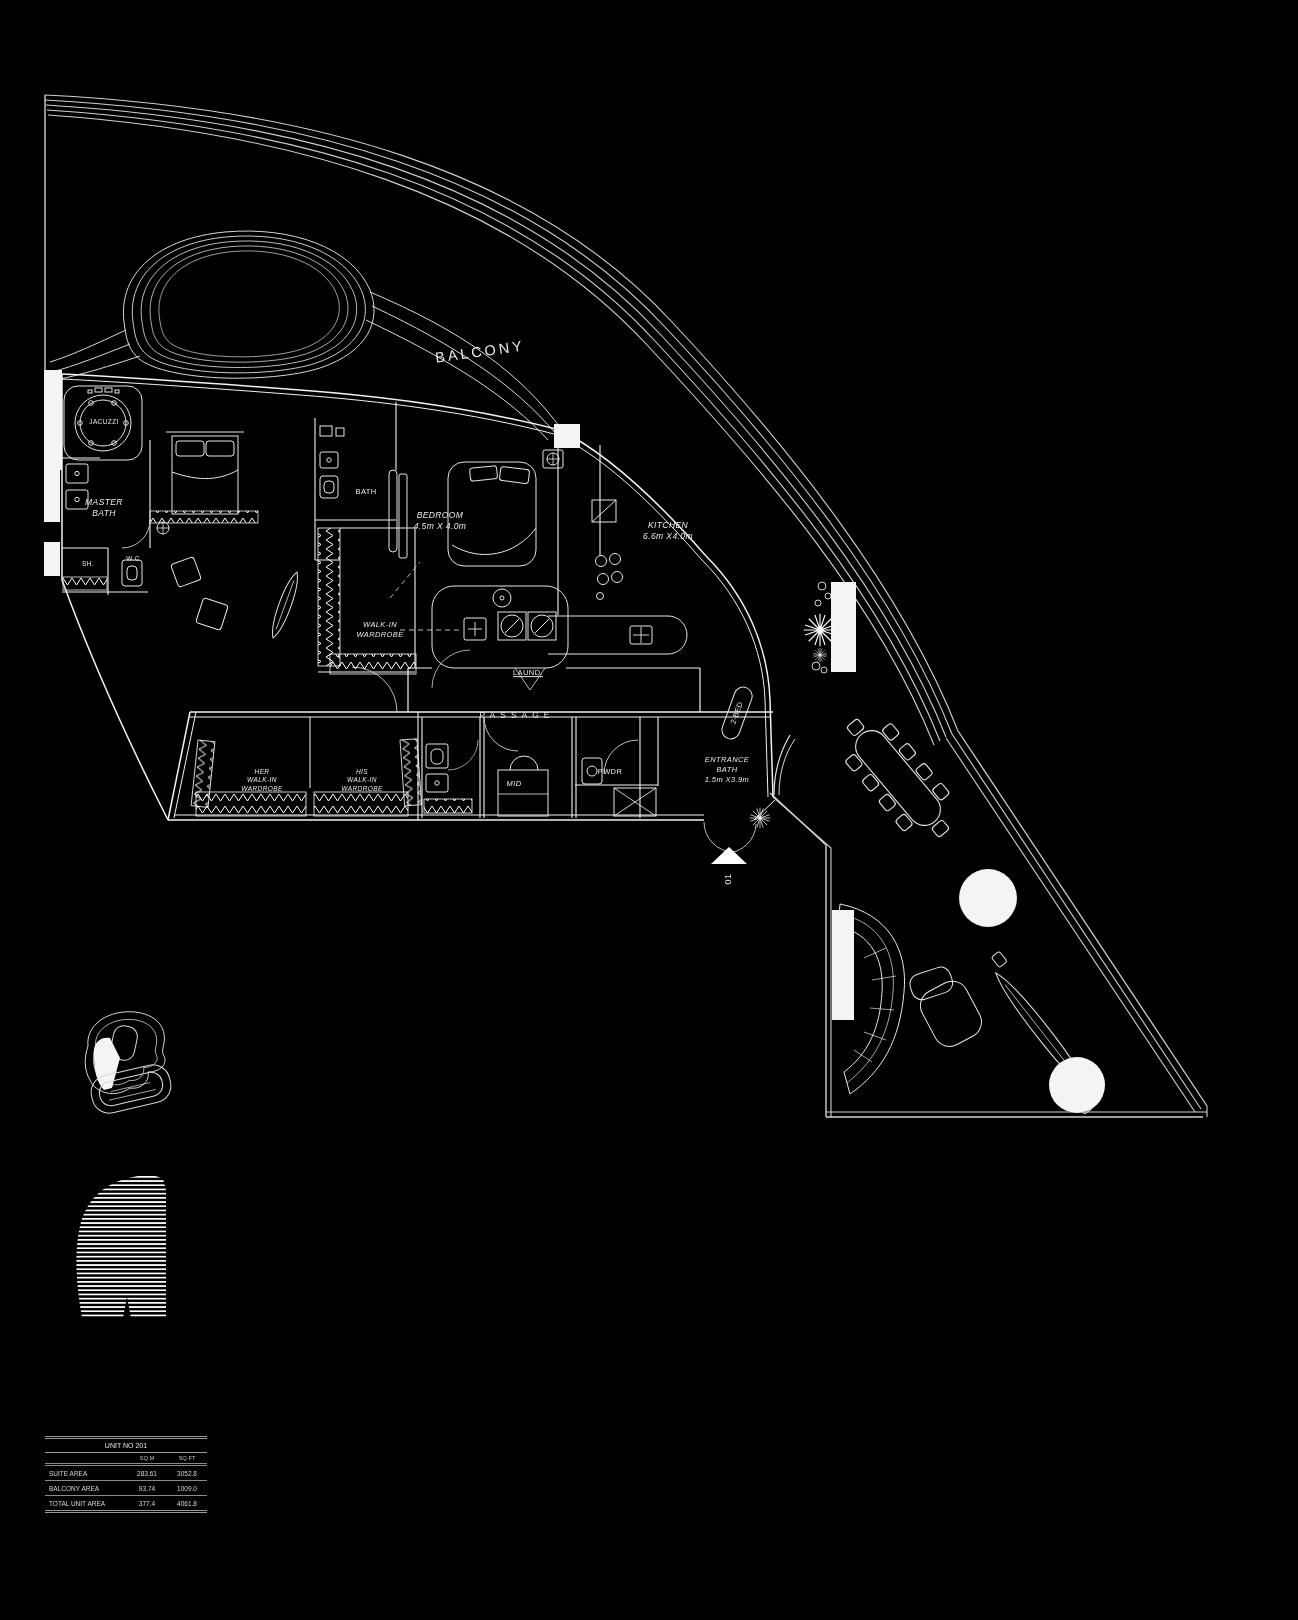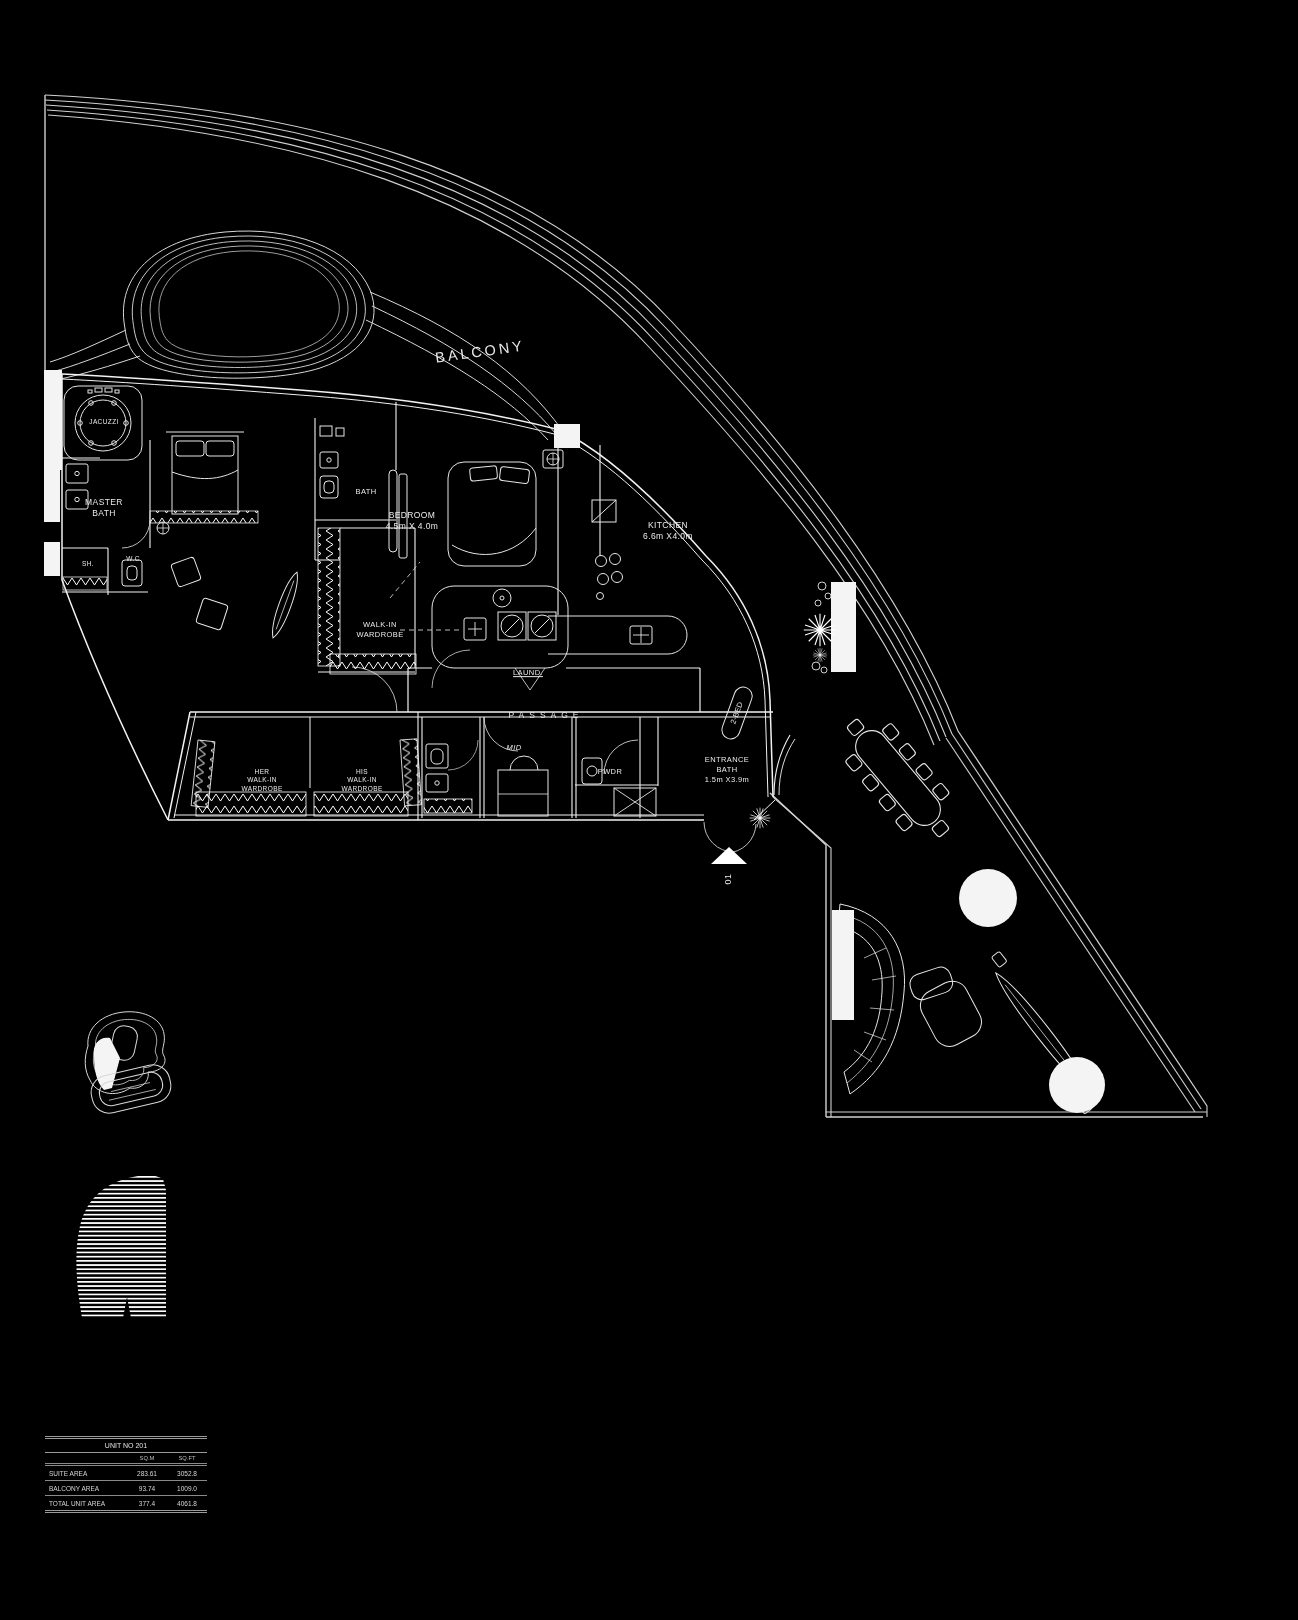--- a/index.html
+++ b/index.html
@@ -1,21 +1,21 @@
 <!DOCTYPE html>
 <html><head>
 <meta charset="utf-8">
 <style>
   html,body{margin:0;padding:0;background:#000;}
   .stage{position:relative;width:1298px;height:1620px;background:#000;overflow:hidden;
          font-family:"Liberation Sans",sans-serif;}
   svg{position:absolute;left:0;top:0;}
   .lbl{position:absolute;color:#e9e9e9;text-align:center;transform:translate(-50%,-50%);
        line-height:1.3;letter-spacing:.4px;white-space:nowrap;}
-  .lbl span{display:block;}
+  .lbl span{display:block;font-style:italic;}
   .fs6{font-size:6.5px;}
   .fs7{font-size:7.5px;}
   .fs8{font-size:8.5px;}
   .fs9{font-size:9px;}
   .fs14{font-size:14.5px;letter-spacing:3px;}
   .rot-8{transform:translate(-50%,-50%) rotate(-8deg);}
   .rot-70{transform:translate(-50%,-50%) rotate(-70deg);letter-spacing:.2px;}
   .rot-90{transform:translate(-50%,-50%) rotate(-90deg);}
   
   .area-table{position:absolute;left:45px;top:1436px;width:162px;color:#d6d6d6;
@@ -347,45 +347,45 @@
 
 <div class="lbl fs14 rot-8" style="left:480px;top:352px;">BALCONY</div>
 <div class="lbl fs6" style="left:104px;top:422px;">JACUZZI</div>
 <div class="lbl fs8" style="left:104px;top:508px;">
   <span>MASTER</span>
   <span>BATH</span>
 </div>
 <div class="lbl fs6" style="left:88px;top:564px;">SH.</div>
 <div class="lbl fs6" style="left:133px;top:559px;">W.C</div>
 <div class="lbl fs7" style="left:366px;top:492px;">BATH</div>
-<div class="lbl fs8" style="left:412px;top:521px;">
+<div class="lbl fs8" style="left:440px;top:521px;">
   <span>BEDROOM</span>
   <span>4.5m X 4.0m</span>
 </div>
 <div class="lbl fs8" style="left:668px;top:531px;">
   <span>KITCHEN</span>
   <span>6.6m X4.0m</span>
 </div>
 <div class="lbl fs7" style="left:380px;top:630px;">
   <span>WALK-IN</span>
   <span>WARDROBE</span>
 </div>
 <div class="lbl fs7" style="left:528px;top:673px;text-decoration:underline;">LAUND.</div>
-<div class="lbl fs8" style="left:546px;top:716px;letter-spacing:5px;">PASSAGE</div>
+<div class="lbl fs8" style="left:517px;top:716px;letter-spacing:5px;">PASSAGE</div>
 <div class="lbl fs6" style="left:262px;top:781px;">
   <span>HER</span>
   <span>WALK-IN</span>
   <span>WARDROBE</span>
 </div>
 <div class="lbl fs6" style="left:362px;top:781px;">
   <span>HIS</span>
   <span>WALK-IN</span>
   <span>WARDROBE</span>
 </div>
-<div class="lbl fs7" style="left:514px;top:748px;font-style:italic;">MID</div>
+<div class="lbl fs7" style="left:514px;top:784px;font-style:italic;">MID</div>
 <div class="lbl fs7" style="left:610px;top:772px;">PWDR</div>
 <div class="lbl fs7 rot-70" style="left:737px;top:713px;">2-BED</div>
 <div class="lbl fs7" style="left:727px;top:770px;">
   <span>ENTRANCE</span>
   <span>BATH</span>
   <span>1.5m X3.9m</span>
 </div>
 <div class="lbl fs9 rot-90" style="left:729px;top:879px;">01</div>
 
 <div class="area-table">

